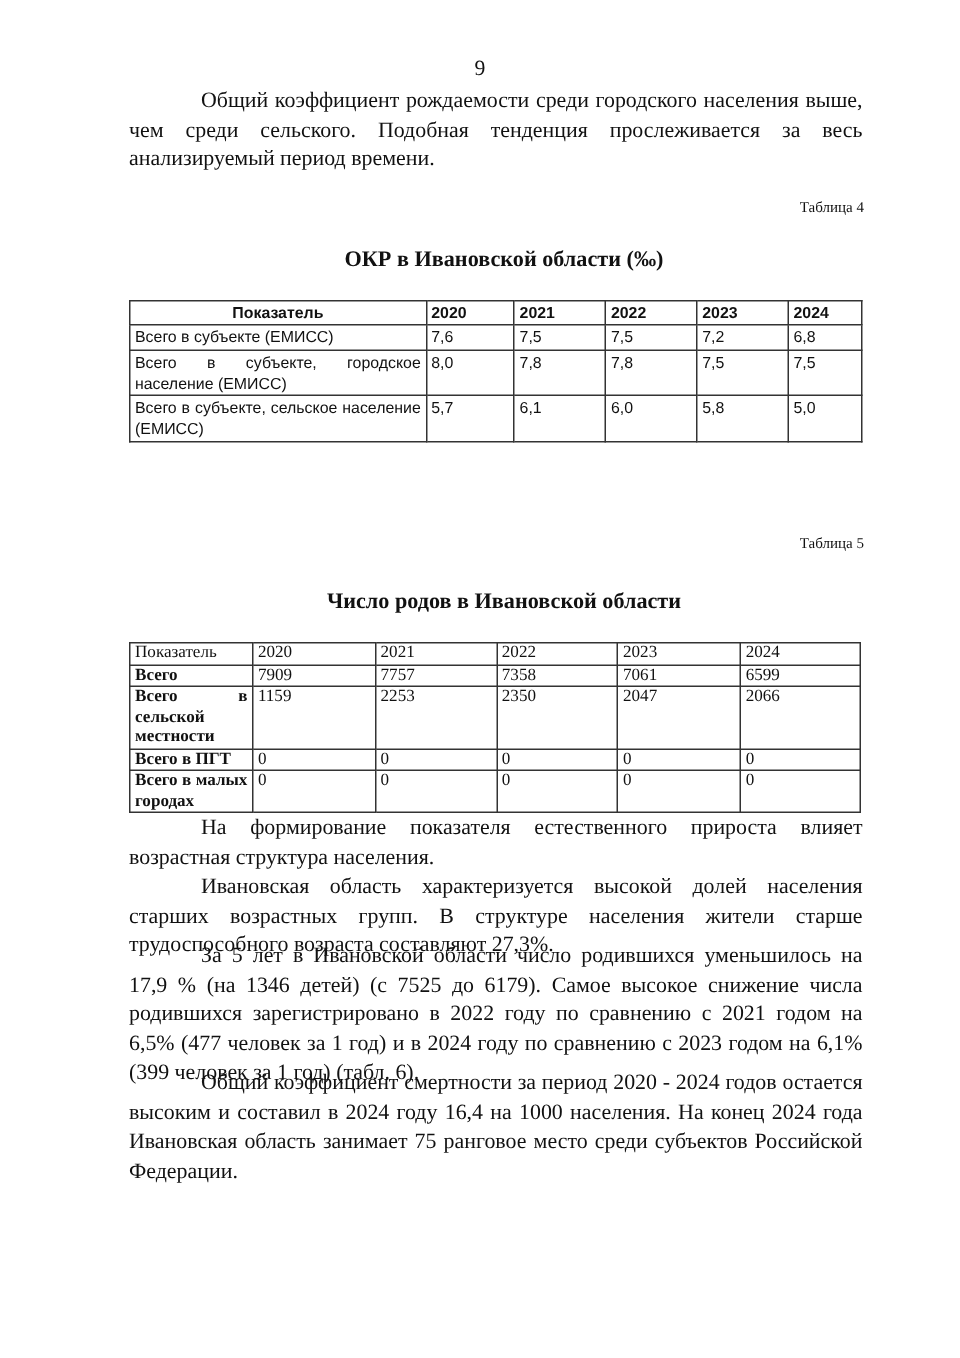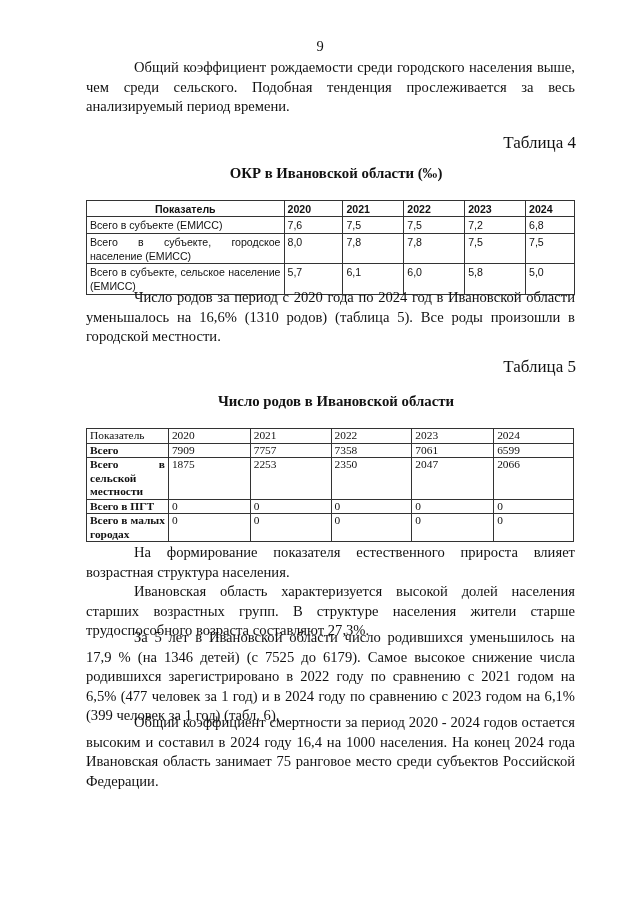--- a/index.html
+++ b/index.html
@@ -3,21 +3,21 @@
 <meta charset="utf-8">
 <style>
   html, body { margin: 0; padding: 0; background: #ffffff; }
   body { width: 640px; height: 905px; position: relative; overflow: hidden; color: #111; }
   .page { position: absolute; left: 0; top: 0; width: 640px; height: 905px; }
   .serif { font-family: "Liberation Serif", "DejaVu Serif", serif; }
   .sans { font-family: "Liberation Sans", "DejaVu Sans", sans-serif; }
   .pnum { position: absolute; top: 38px; left: 0; width: 640px; text-align: center; font-size: 14.5px; }
   .para { position: absolute; left: 86px; width: 489px; font-size: 14.6px; line-height: 19.6px; text-align: justify; }
   .para .ind { display: inline-block; width: 48px; }
-  .tcap { position: absolute; right: 64px; font-size: 17px; }
+  .tcap { position: absolute; right: 64px; font-size: 10px; }
   .ttitle { position: absolute; left: 16px; width: 640px; text-align: center; font-weight: bold; font-size: 14.8px; }
   table { position: absolute; border-collapse: collapse; }
   table td { border: 1px solid #333; vertical-align: top; padding: 0 3px; }
   .t4 { left: 86px; top: 200px; width: 489px; font-size: 10.6px; line-height: 14.3px; }
   .t4 td { padding: 1px 3px 0 3px; }
   .t4 .hdr td { font-weight: bold; }
   .t4 .hdr td.c0 { text-align: center; }
   .t4 .lab { text-align: justify; }
   .t5 { left: 86px; top: 428px; width: 488px; font-size: 11.4px; line-height: 13.5px; }
   .t5 td { padding: 0 3px; }
@@ -73,21 +73,20 @@
       <td class="lab">Всего в субъекте, сельское население (ЕМИСС)</td>
       <td>5,7</td>
       <td>6,1</td>
       <td>6,0</td>
       <td>5,8</td>
       <td>5,0</td>
     </tr>
   </tbody>
     </table>
 
-  <div class="para" style="top:288px;"><span class="ind"></span><span>Число родов за период с 2020 года по 2024 год в Ивановской области уменьшалось на 16,6% (1310 родов) (таблица 5). Все роды произошли в городской местности.</span></div>
 
   <div class="tcap" style="top:357px;">Таблица 5</div>
   <div class="ttitle" style="top:393px;">Число родов в Ивановской области</div>
 
   <table class="t5 serif">
     <colgroup>
       <col style="width:82px">
         <col style="width:82px">
         <col style="width:81px">
         <col style="width:81px">
@@ -106,21 +105,21 @@
     <tr>
       <td class="lab">Всего</td>
       <td>7909</td>
       <td>7757</td>
       <td>7358</td>
       <td>7061</td>
       <td>6599</td>
     </tr>
     <tr>
       <td class="lab">Всего в сельской местности</td>
-      <td>1875</td>
+      <td>1159</td>
       <td>2253</td>
       <td>2350</td>
       <td>2047</td>
       <td>2066</td>
     </tr>
     <tr>
       <td class="lab">Всего в ПГТ</td>
       <td>0</td>
       <td>0</td>
       <td>0</td>

